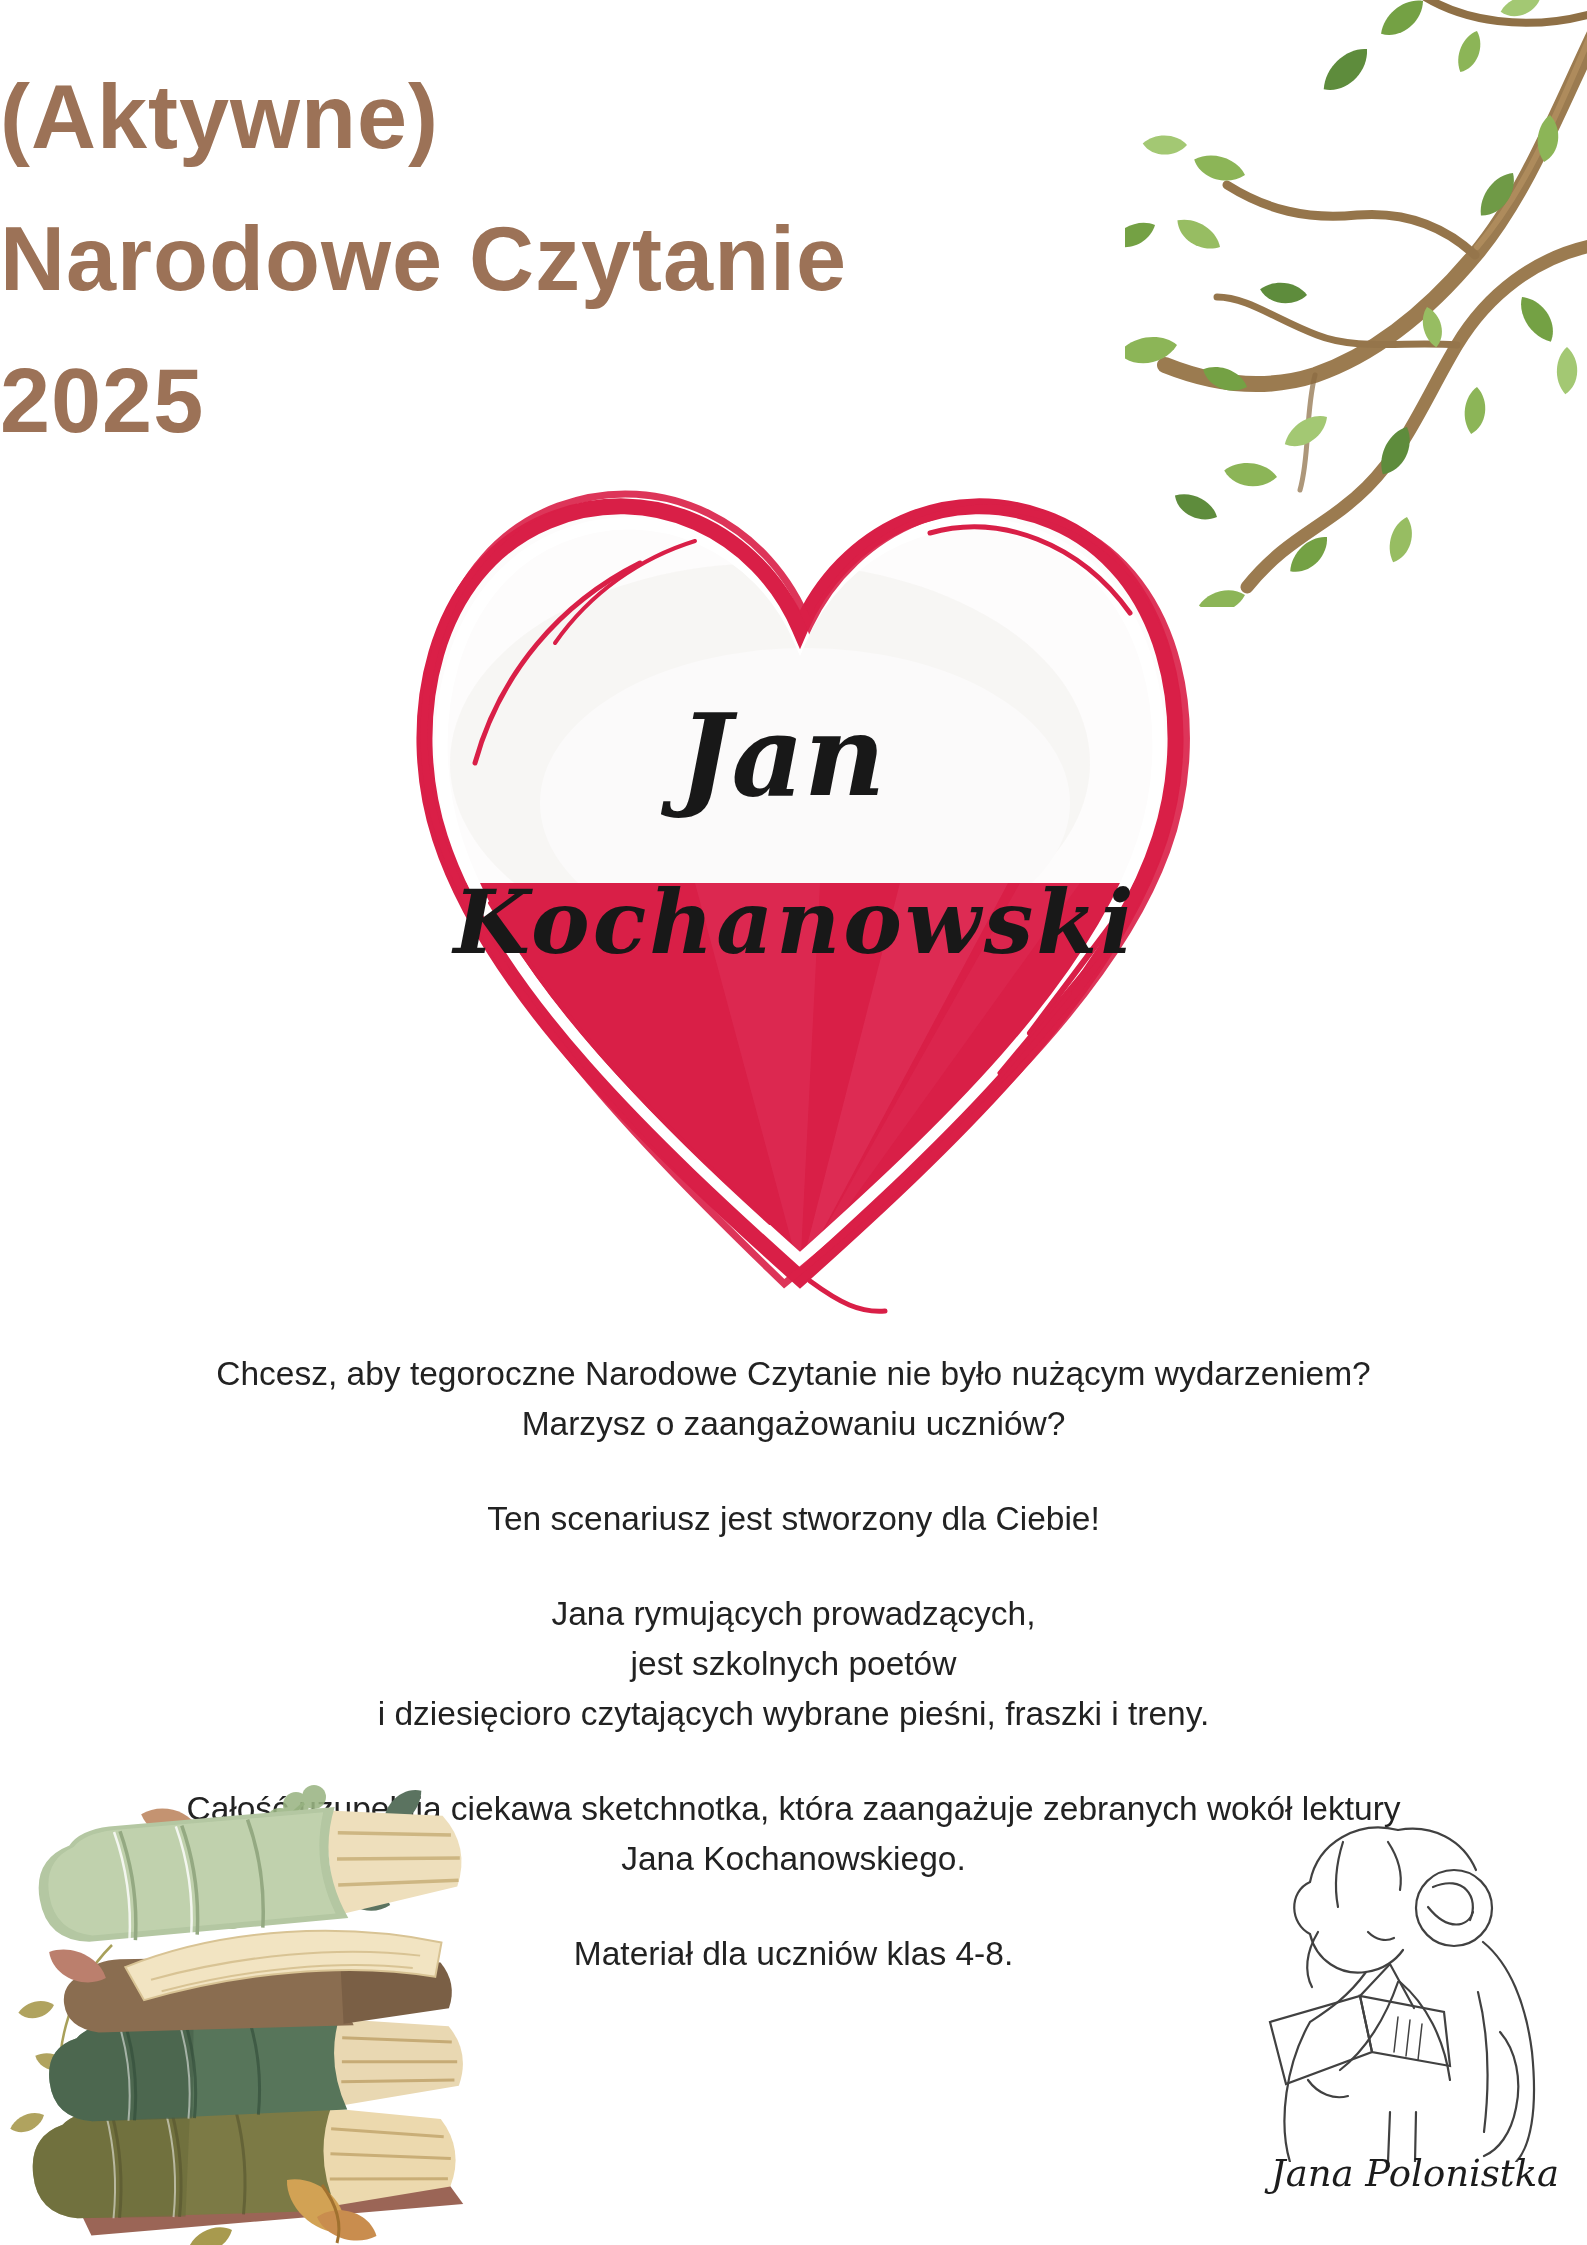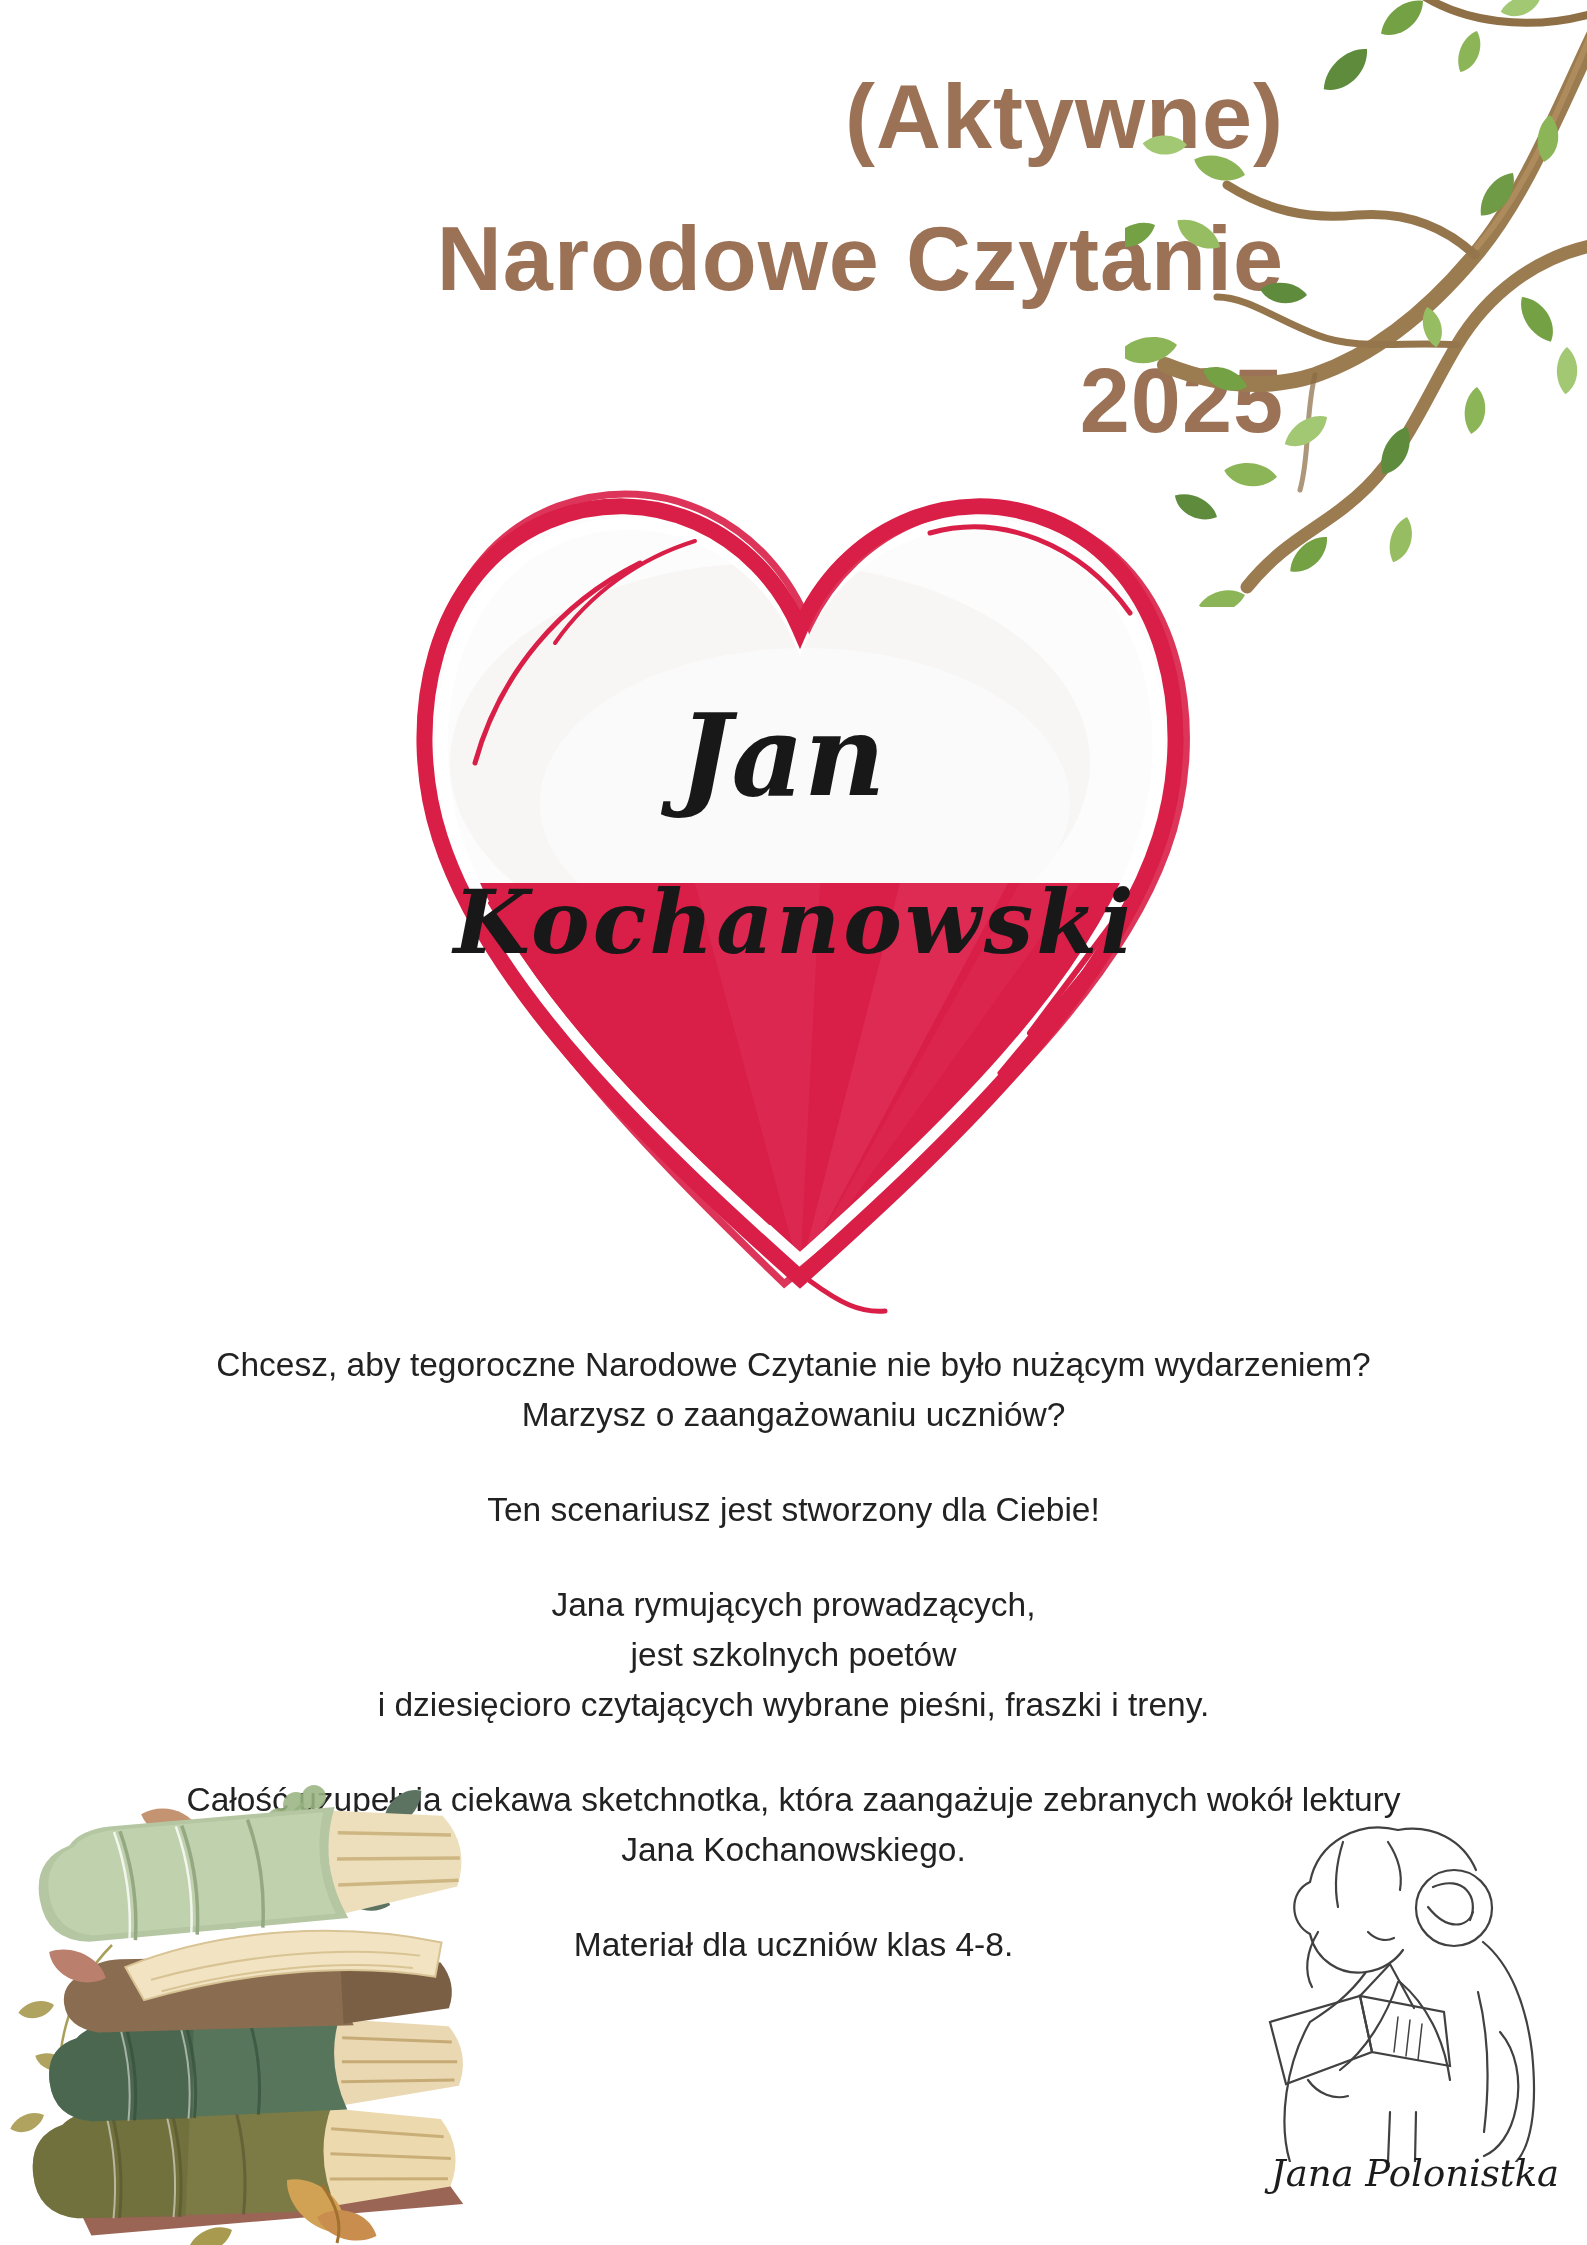--- a/index.html
+++ b/index.html
@@ -8,21 +8,21 @@
     width:1587px;height:2245px;
     margin:0 auto;
     background:#ffffff;
     overflow:hidden;
     font-family:"Liberation Sans",sans-serif;
   }
   .abs{position:absolute;}
   
   .title-block{
     left:0;top:46px;width:1284px;
-    text-align:right;
+    text-align:left;
     font-weight:700;
     font-size:90px;
     line-height:142px;
     letter-spacing:1px;
     color:#9c7257;
   }
   
   .script{
     font-family:"DejaVu Serif",serif;
     font-style:italic;
@@ -43,21 +43,21 @@
     letter-spacing:3px;
   }
   
   .body-copy{
     left:0;top:1332px;width:1587px;
     text-align:center;
     font-size:33.5px;
     line-height:50px;
     color:#222222;
   }
-  .body-copy p{margin:8px 0 45px 0;padding:0;}
+  .body-copy p{margin:17px 0 45px 0;padding:0;}
   .body-copy p:last-child{margin-bottom:0;}
   
   .signature{
     right:22px;top:2152px;width:300px;
     text-align:center;
     font-family:"DejaVu Serif",serif;
     font-style:italic;
     font-size:37px;
     color:#1c1c1c;
   }

